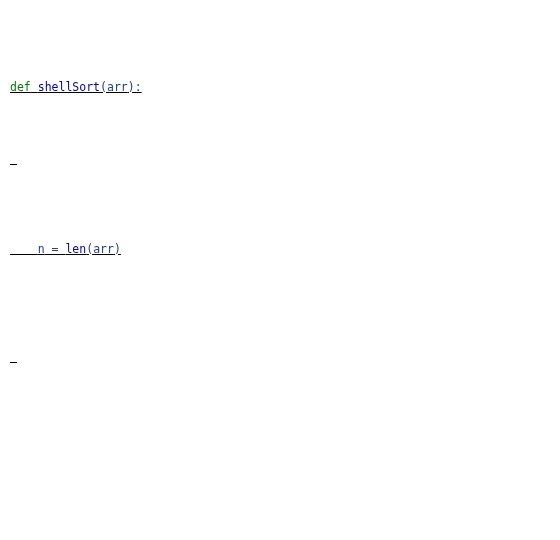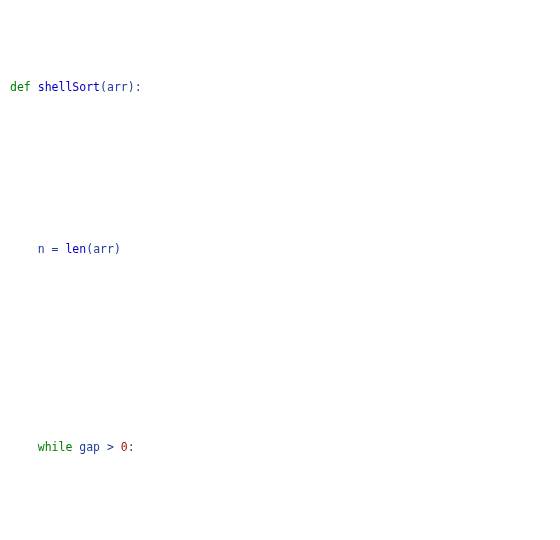--- a/index.html
+++ b/index.html
@@ -18,20 +18,21 @@
     left: 10px;
     top: 6px;
     font-size: 11.5px;
     line-height: 18px;
     white-space: pre;
     letter-spacing: 0px;
   }
   .line {
     height: 18px;
     white-space: pre;
+    text-decoration: underline;
   }
   .line.blank { height: 18px; }
 
   
   .kw   { color: #007F00; }   
   .fn   { color: #0000C0; }   
   .id   { color: #20409A; }   
   .num  { color: #A31515; }   
   .pun  { color: #20409A; }
 </style>
@@ -46,21 +47,20 @@
   <div class="line blank"> </div>
 
   
   <div class="line"><span class="pun">    </span><span class="id">n</span><span class="pun"> = </span><span class="fn">len</span><span class="pun">(</span><span class="id">arr</span><span class="pun">)</span></div>
 
   
 
   <div class="line blank"> </div>
 
   
-  <div class="line"><span class="pun">    </span><span class="kw">while</span><span class="pun"> </span><span class="id">gap</span><span class="pun"> &gt; </span><span class="num">0</span><span class="pun">:</span></div>
 
   
 
   
   
 
   
 
   
   

